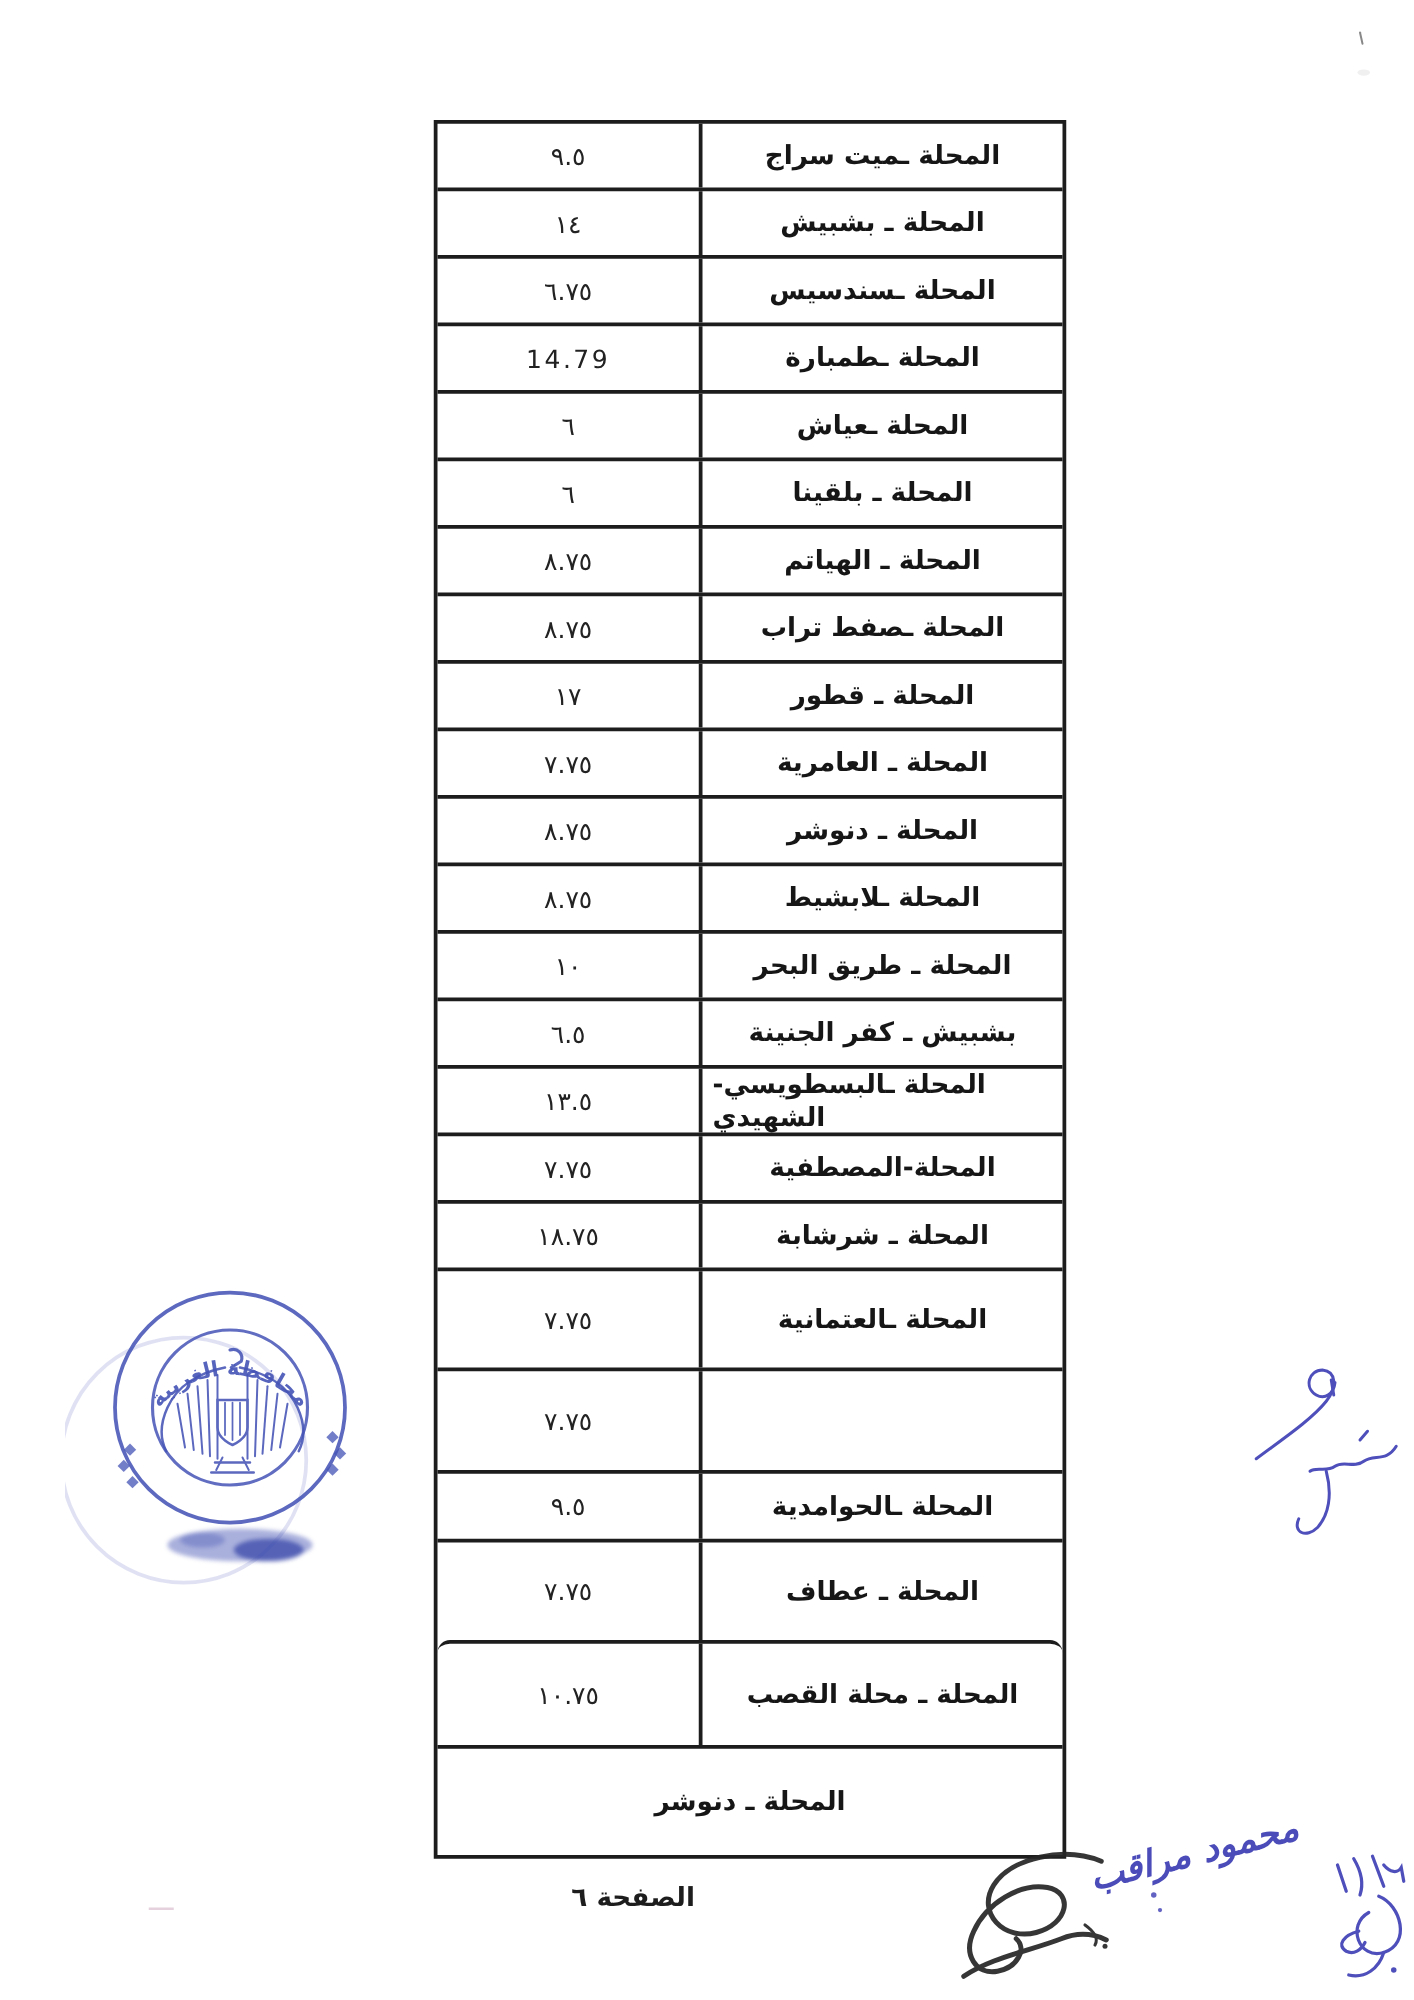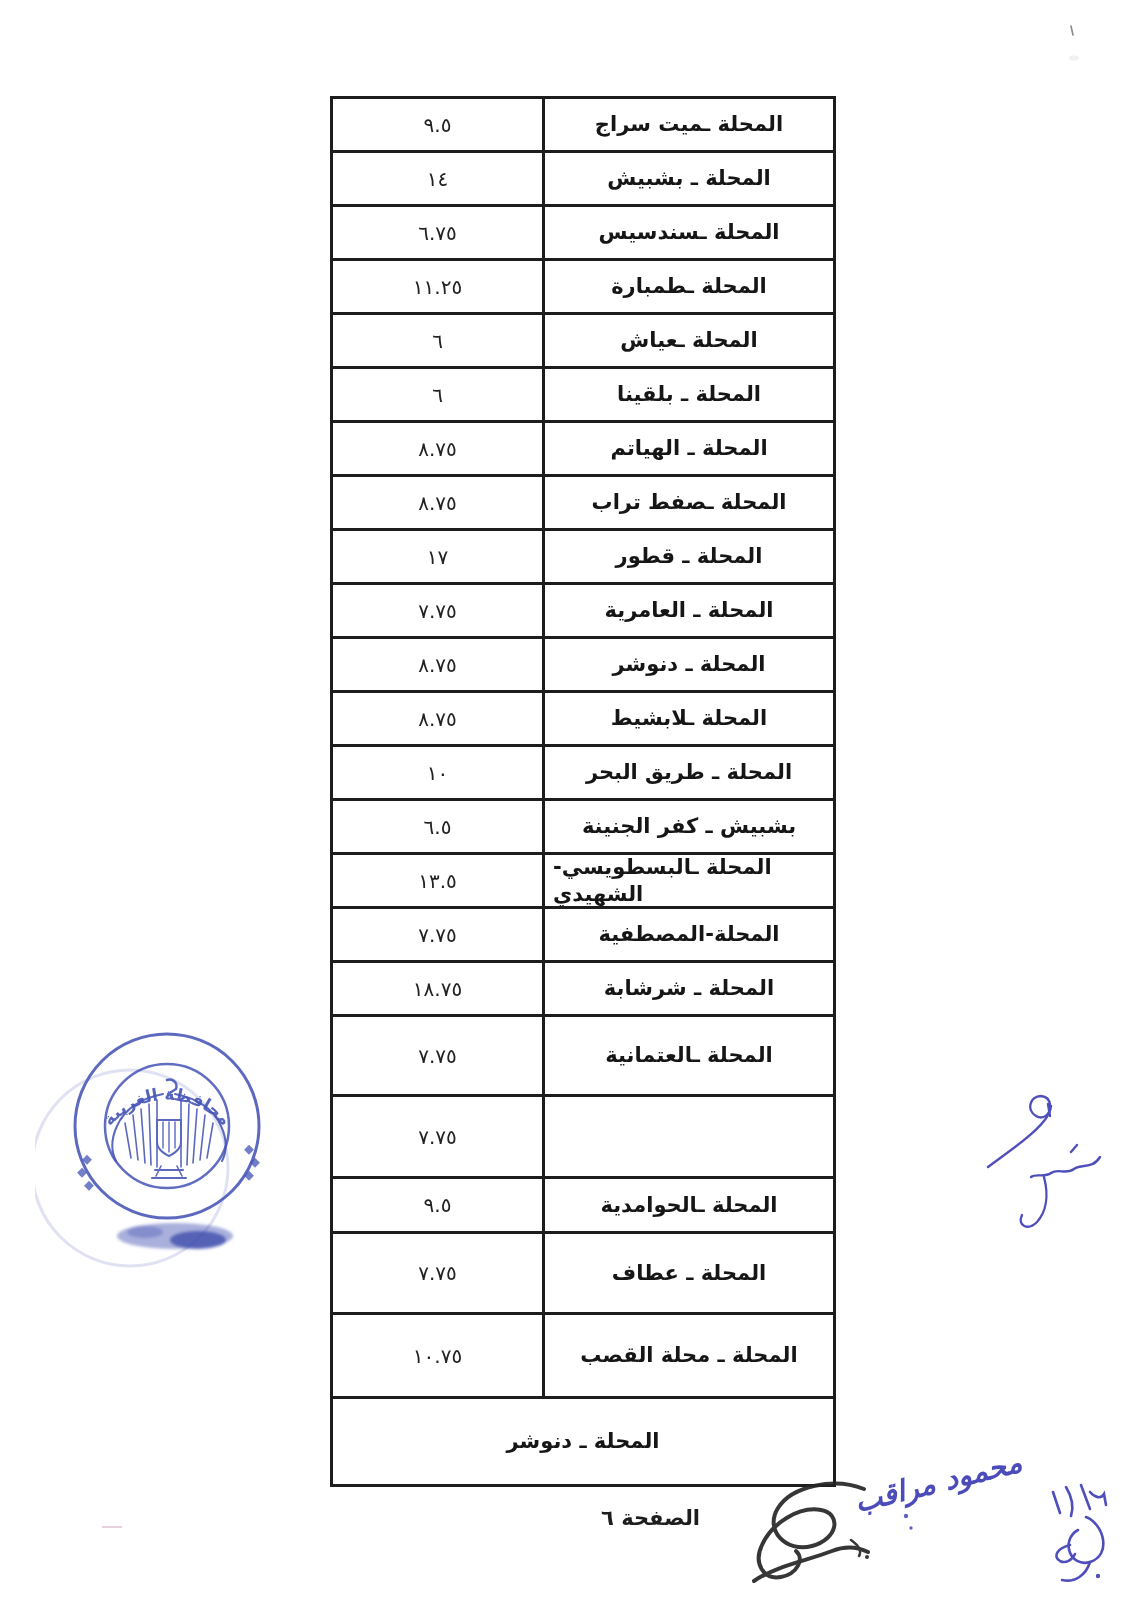--- a/index.html
+++ b/index.html
@@ -1,48 +1,48 @@
 <!DOCTYPE html>
 <html lang="ar"><head>
 <meta charset="utf-8">
 <style>
   html,body{margin:0;padding:0;}
   body{
     width:1131px;height:1600px;position:relative;background:#ffffff;
     font-family:"DejaVu Sans","Liberation Sans",sans-serif;
     overflow:hidden;
   }
-  .scan-page{position:absolute;inset:0;background:#fff;}
+  .scan-page{position:absolute;inset:0;background:#fff;margin-left:17px;}
 
   
   .fare-table{
     position:absolute;left:330px;top:96px;width:506px;
     border:3px solid #1d1d1d;box-sizing:border-box;background:#fff;
   }
   .trow{display:flex;height:51px;border-top:3px solid #1d1d1d;}
   .trow:first-child{border-top:none;}
   .trow:nth-child(18){height:77px;}
   .trow:nth-child(19){height:79px;}
   .trow:nth-child(20){height:52px;}
   .trow:nth-child(21){height:78px;}
-  .trow:nth-child(22){height:81px;}
+  .trow:nth-child(22){height:81px;border-radius:10px;}
   .trow:nth-child(23){height:85px;}
   .cell{display:flex;align-items:center;justify-content:center;box-sizing:border-box;}
   .cell-value{
     width:212px;border-right:3px solid #1d1d1d;
     font-size:20px;color:#222;letter-spacing:2px;direction:ltr;
   }
   .cell-name{
     flex:1;direction:rtl;font-size:21px;font-weight:bold;color:#161616;
     padding:0 8px;text-align:left;line-height:1.25;
   }
 
   
   .page-footer{
-    position:absolute;left:440px;top:1506px;width:260px;text-align:right;
+    position:absolute;left:440px;top:1506px;width:260px;text-align:left;
     direction:rtl;font-size:21px;font-weight:bold;color:#1d1d1d;
   }
 
   
   .stamp-wrap{position:absolute;left:35px;top:1008px;width:270px;height:270px;}
   .stamp-smudge{filter:blur(1.5px);}
 
   
   .ink-layer{position:absolute;left:0;top:0;width:1131px;height:1600px;pointer-events:none;}
 
@@ -64,21 +64,21 @@
       </div>
     <div class="trow">
         <div class="cell cell-value">١٤</div>
         <div class="cell cell-name">المحلة ـ بشبيش</div>
       </div>
     <div class="trow">
         <div class="cell cell-value">٦.٧٥</div>
         <div class="cell cell-name">المحلة ـسندسيس</div>
       </div>
     <div class="trow">
-        <div class="cell cell-value">١١.٢٥</div>
+        <div class="cell cell-value">14.79</div>
         <div class="cell cell-name">المحلة ـطمبارة</div>
       </div>
     <div class="trow">
         <div class="cell cell-value">٦</div>
         <div class="cell cell-name">المحلة ـعياش</div>
       </div>
     <div class="trow">
         <div class="cell cell-value">٦</div>
         <div class="cell cell-name">المحلة ـ بلقينا</div>
       </div>

